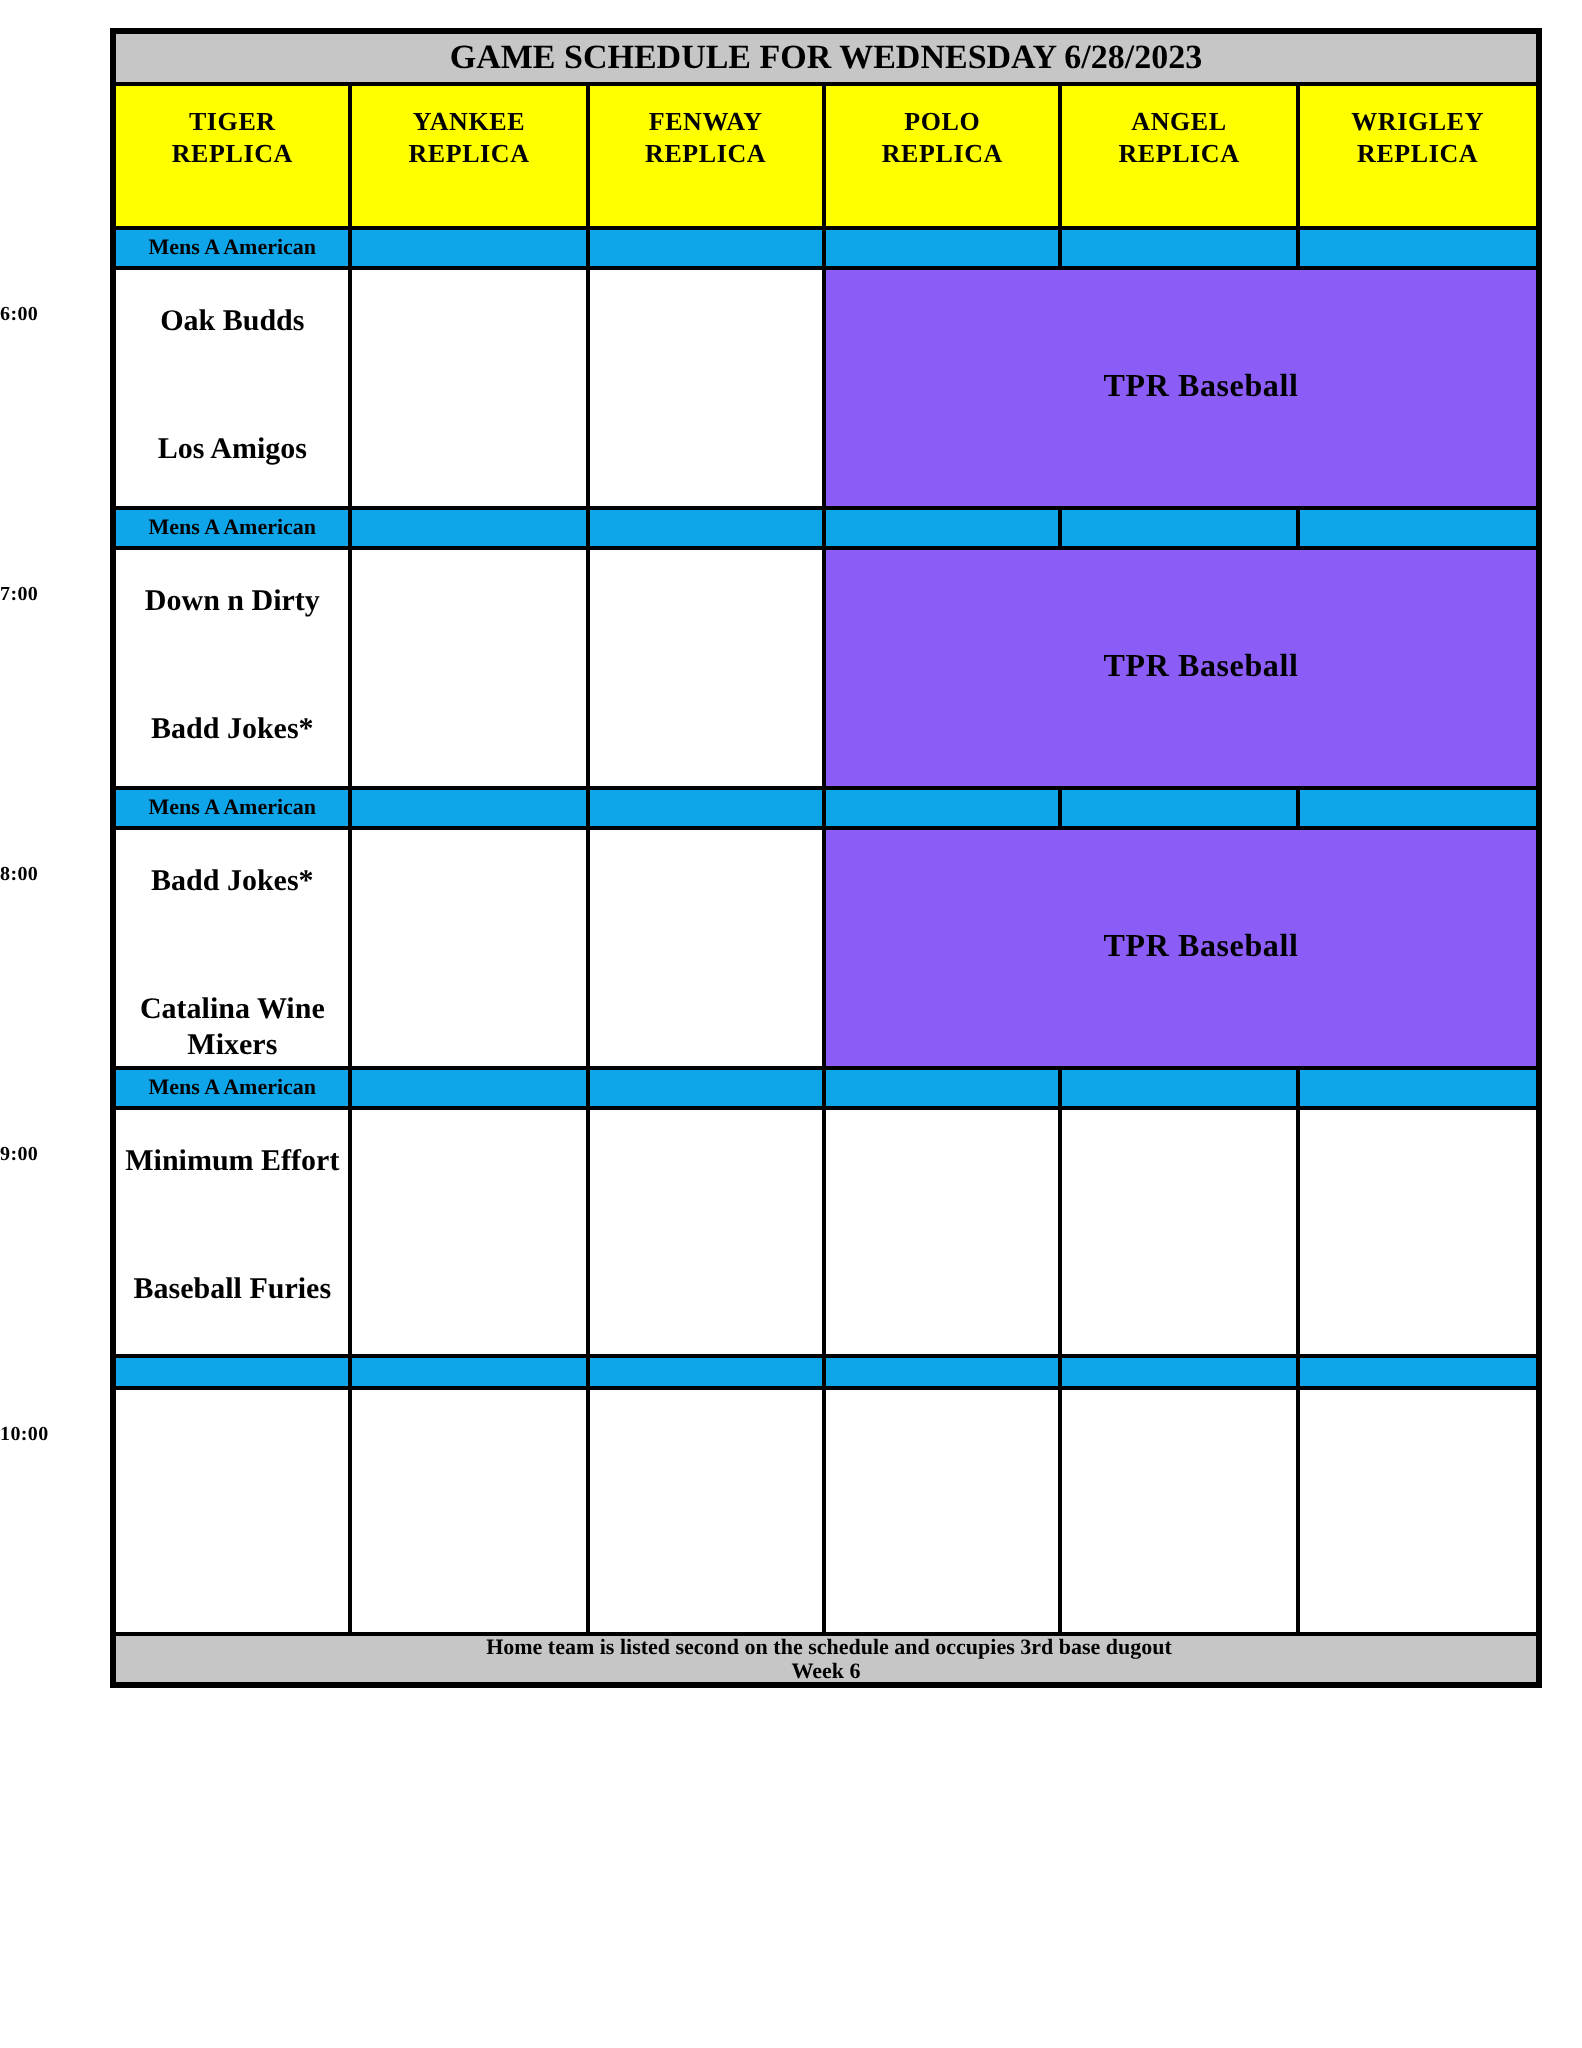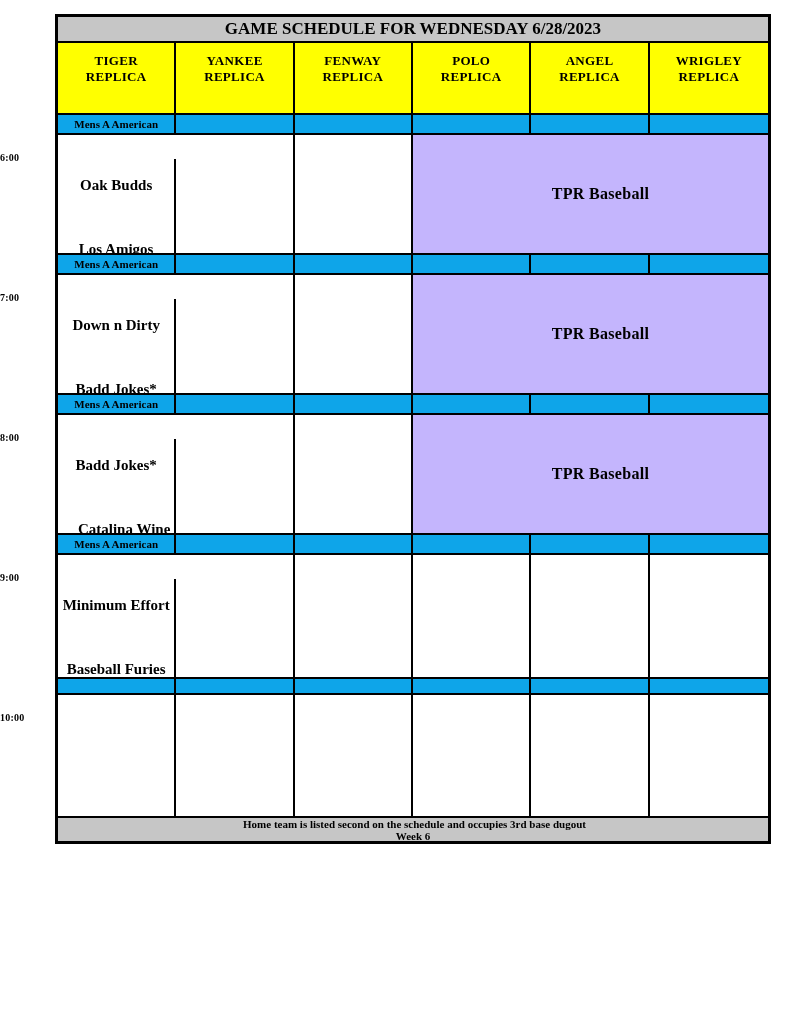--- a/index.html
+++ b/index.html
@@ -74,27 +74,26 @@
     text-align: center;
     white-space: nowrap;
   }
   .teams {
     display: flex;
     flex-direction: column;
     align-items: center;
     padding: 17px 4px 0 4px;
     font-size: 15px;
     line-height: 18px;
-    text-align: right;
-    margin-top: 24px;
+    text-align: center;
   }
   .teams .home { margin-top: 46px; }
   .merged {
     grid-column: span 3;
-    background: #c4b5fd;
+    background: #8b5cf6;
     display: flex;
     align-items: center;
     justify-content: center;
     font-size: 16px;
     letter-spacing: 0.3px;
     padding-left: 20px;
   }
   .footer {
     background: #c6c6c6;
     border-bottom: none;

